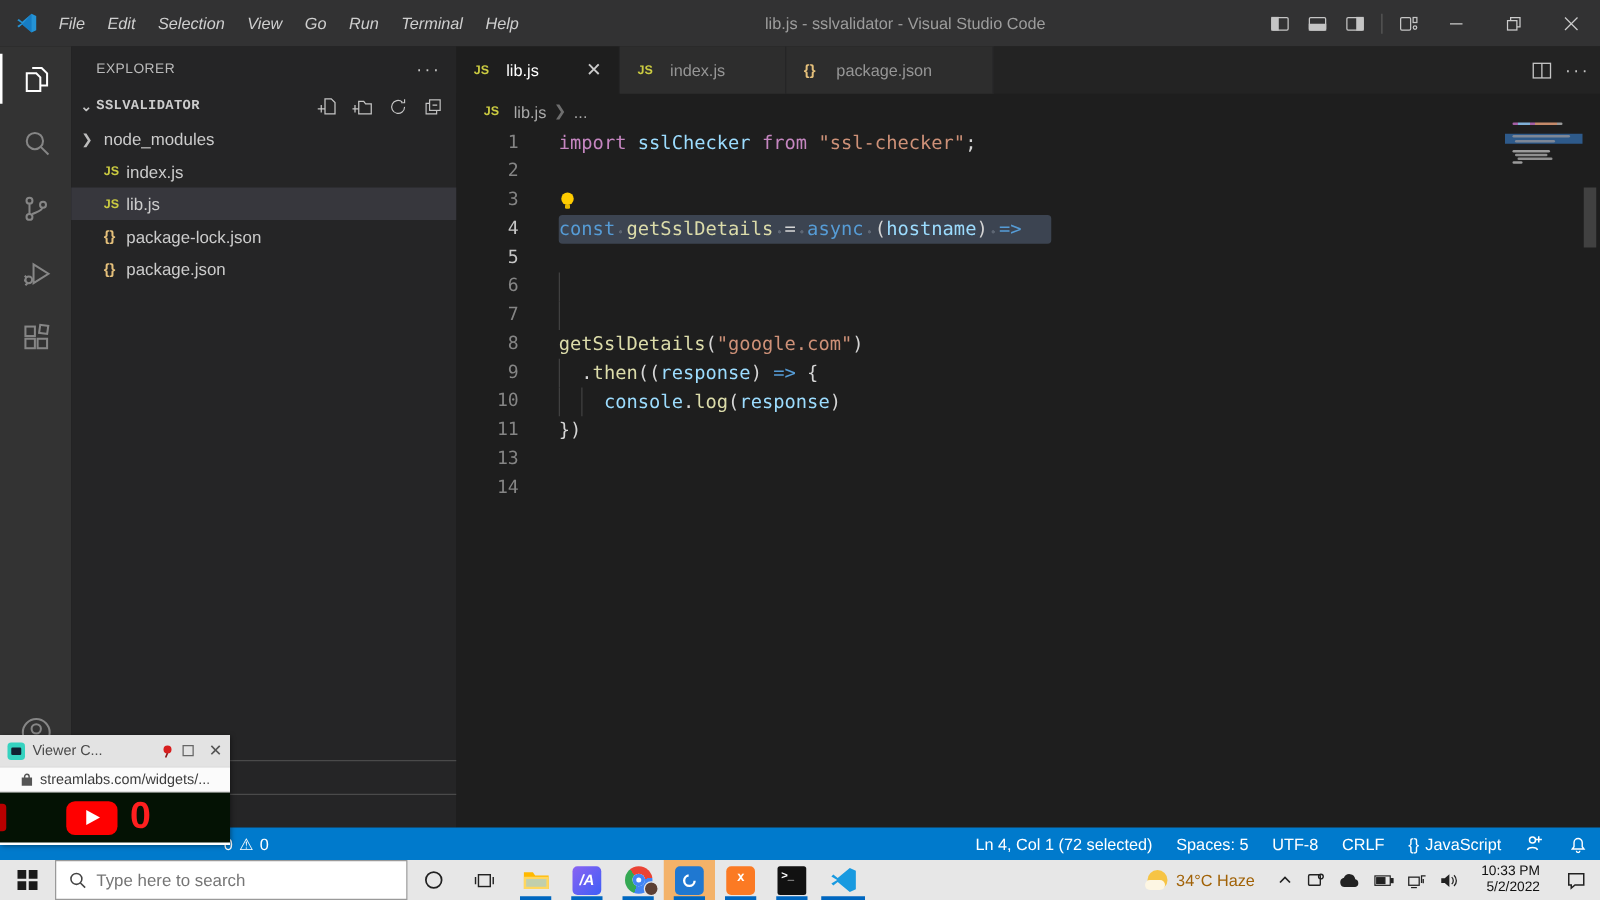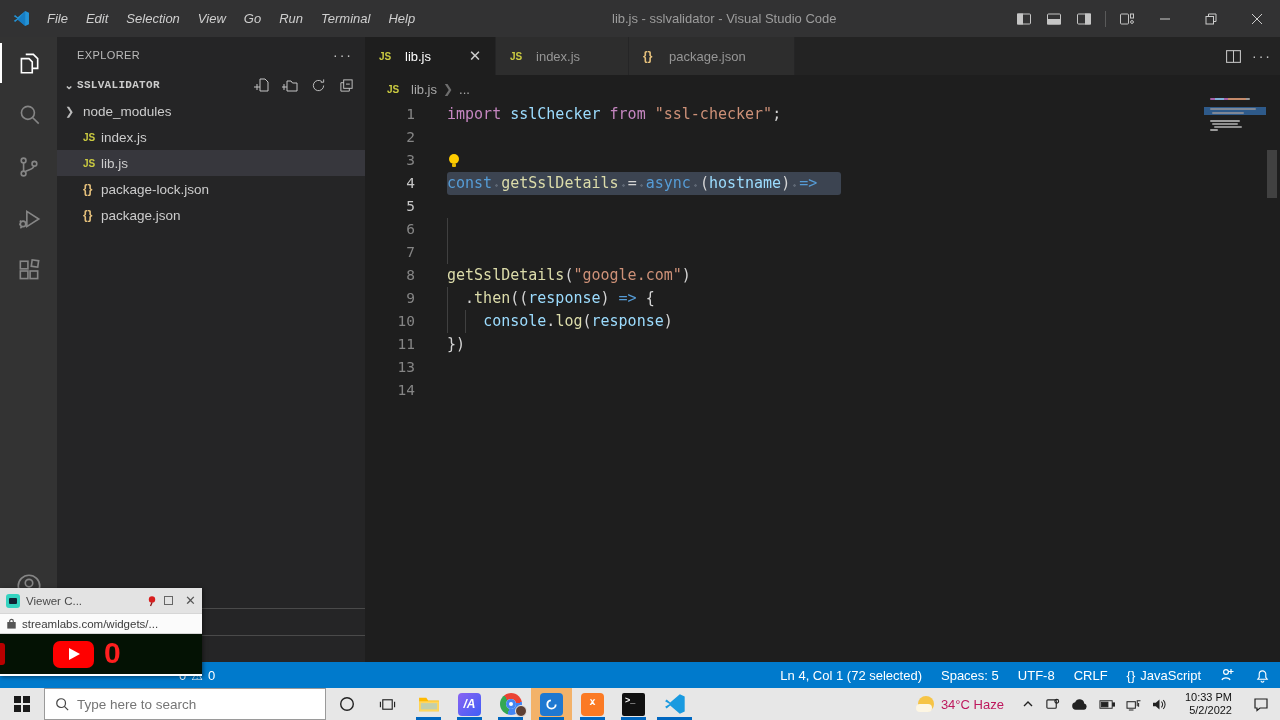--- a/index.html
+++ b/index.html
@@ -87,30 +87,30 @@
 
   
   .statusbar { position:absolute; left:0; top:662px; width:1280px; height:26px; background:#007acc; color:#ffffff;
     font-size:13px; z-index:3; }
   .sb-problems { position:absolute; left:179px; top:0; height:26px; display:flex; align-items:center; gap:5px; }
   .warn-glyph { font-size:13px; }
   .sb-right { position:absolute; right:10px; top:0; height:26px; display:flex; align-items:center; gap:19px; }
   .sb-item { display:flex; align-items:center; gap:5px; }
 
   
-  .overlay { position:absolute; left:0; top:588px; width:202px; height:88px; z-index:20;
+  .overlay { position:absolute; left:0; top:588px; width:184px; height:88px; z-index:20;
     box-shadow:1px 1px 4px rgba(0,0,0,.5); background:#ffffff; }
   .ov-titlebar { height:25px; background:#e3e3e3; display:flex; align-items:center; padding:0 6px; gap:6px; }
   .ov-fav { width:14px; height:14px; border-radius:3px; background:#35d3c0; position:relative; }
   .ov-fav::after { content:""; position:absolute; left:3px; top:4px; width:8px; height:6px; background:#123; border-radius:1px; }
   .ov-title { flex:1; font-size:11.5px; color:#4a4a4a; white-space:nowrap; overflow:hidden; }
   .ov-max { width:9px; height:9px; border:1px solid #666; }
   .ov-close { color:#555; font-size:13px; margin-left:6px; }
   .ov-urlbar { height:21px; background:#fbfbfb; border-top:1px solid #d6d6d6; border-bottom:1px solid #d6d6d6;
-    display:flex; align-items:center; padding:0 7px; gap:6px; }
+    display:flex; align-items:center; padding:0 17px; gap:6px; }
   .ov-url { font-size:11.5px; color:#3c3c3c; white-space:nowrap; overflow:hidden; }
   .ov-content { height:40px; background:#041204; position:relative; }
   .yt-badge { position:absolute; left:53px; top:7px; width:41px; height:27px; background:#ff0000; border-radius:7px; }
   .yt-badge::after { content:""; position:absolute; left:16px; top:7px; border-left:11px solid #ffffff;
     border-top:6.5px solid transparent; border-bottom:6.5px solid transparent; }
   .yt-count { position:absolute; left:104px; top:2px; color:#ff1f1f; font-weight:bold; font-size:30px;
     font-family:"Liberation Sans",sans-serif; }
   .ov-sliver { position:absolute; left:0; top:9px; width:5px; height:22px; background:#b80000; border-radius:0 3px 3px 0; }
 
   
@@ -129,21 +129,21 @@
   .run-line.wide { left:3px; right:3px; }
   .appicon { width:23px; height:23px; border-radius:4px; display:flex; align-items:center; justify-content:center;
     font-weight:bold; color:#fff; }
   .chrome-ball { width:22px; height:22px; border-radius:50%; position:relative;
     background:conic-gradient(from -40deg, #ea4335 0 120deg, #4285f4 120deg 240deg, #34a853 240deg 360deg); }
   .chrome-ball::before { content:""; position:absolute; left:6px; top:6px; width:10px; height:10px; border-radius:50%;
     background:#fff; box-shadow:inset 0 0 0 3px #4285f4; }
   .chrome-avatar { position:absolute; right:4px; bottom:3px; width:12px; height:12px; border-radius:50%;
     background:#5d4034; border:1px solid #e7e7e7; }
   .tk-spacer { flex:1; }
-  .tk-weather { display:flex; align-items:center; gap:7px; font-size:13px; color:#be185d; padding:0 10px; }
+  .tk-weather { display:flex; align-items:center; gap:7px; font-size:13px; color:#a16207; padding:0 10px; }
   .sun { width:16px; height:16px; border-radius:50%; background:#f6c445; position:relative; }
   .sun::after { content:""; position:absolute; left:-2px; top:8px; width:16px; height:8px; border-radius:8px; background:#fdf6e3; }
   .tk-tray { display:flex; align-items:center; gap:11px; color:#222; padding:0 8px; }
   .tk-clock { text-align:right; font-size:11px; color:#111; line-height:13px; padding:0 10px; }
   .tk-action { width:38px; height:32px; display:flex; align-items:center; justify-content:center; }
 </style>
 </head>
 <body>
 
 <div class="titlebar">

